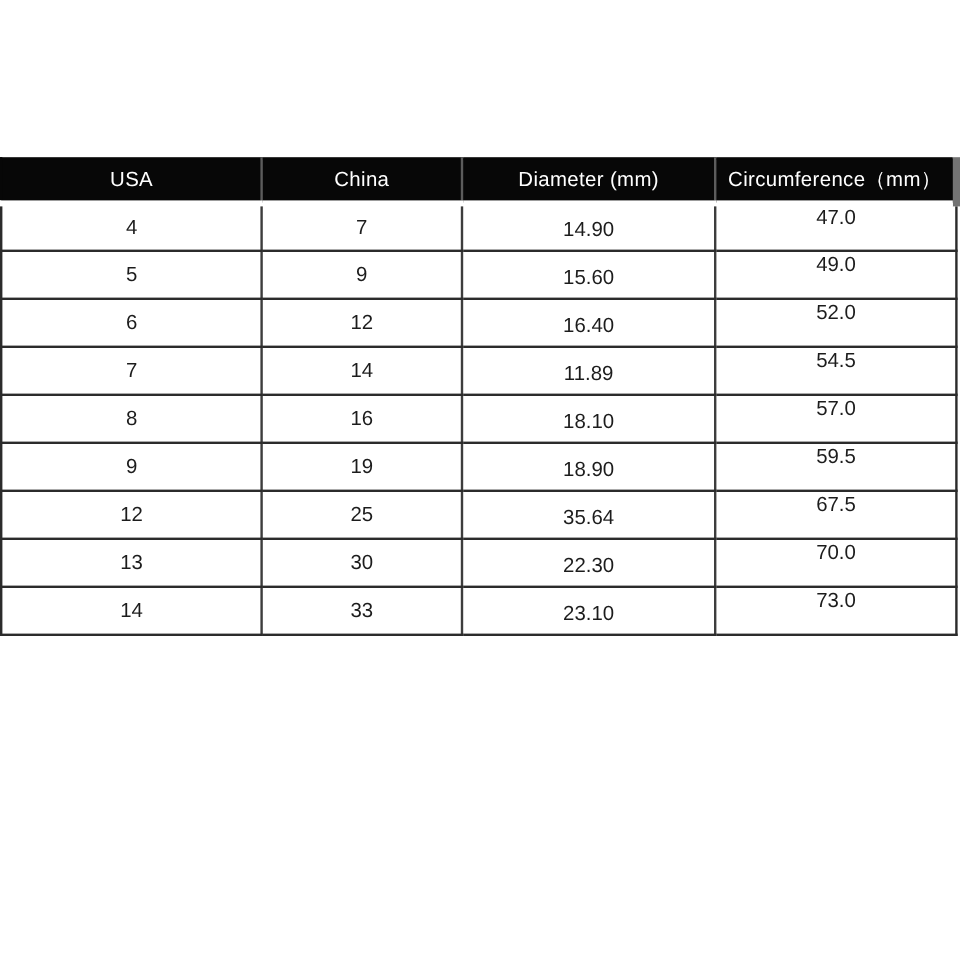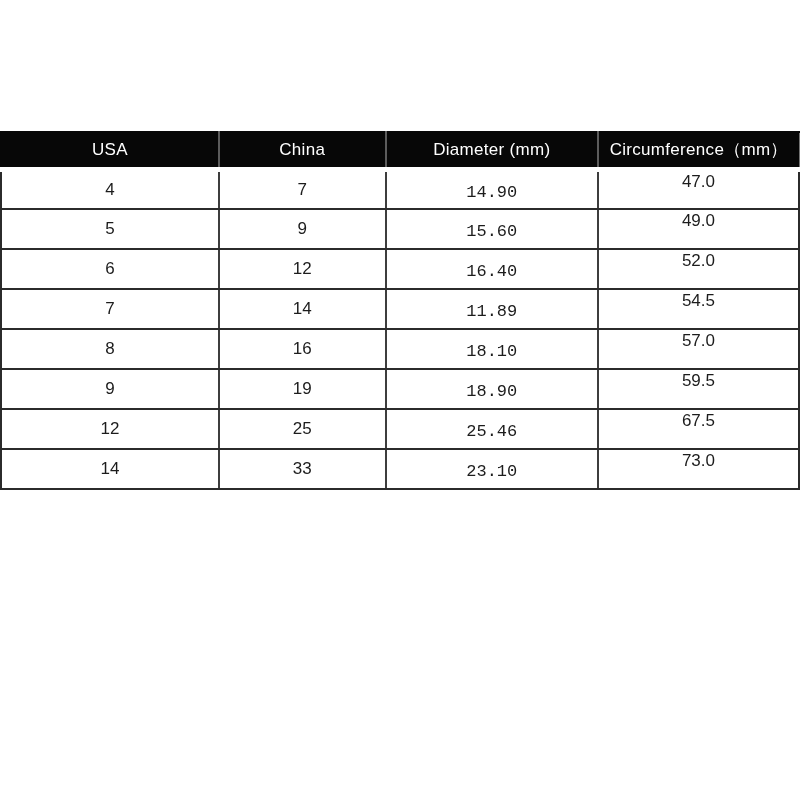--- a/index.html
+++ b/index.html
@@ -38,38 +38,38 @@
     letter-spacing: 0.3px;
     height: 37px;
     text-align: center;
     vertical-align: middle;
     border-left: 2px solid #5c5c5c;
     border-right: 2px solid #5c5c5c;
     border-top: 2px solid #070707;
     border-bottom: 5px solid #ffffff;
   }
   table.size-table thead th:first-child { border-left: 2px solid #070707; }
-  table.size-table thead th:last-child { border-right: 1px solid #737373; }
+  table.size-table thead th:last-child { border-right: 6px solid #737373; }
 
   table.size-table tbody td {
     height: 40px;
     text-align: center;
     vertical-align: middle;
     font-size: 17px;
     color: #1c1c1c;
     background: #ffffff;
     border-top: 2px solid #2b2b2b;
     border-bottom: 2px solid #2b2b2b;
     border-left: 2px solid #3d3d3d;
     border-right: 2px solid #3d3d3d;
   }
   table.size-table tbody td:first-child { border-left-color: #2b2b2b; }
   table.size-table tbody td:last-child { border-right-color: #2b2b2b; }
   
-  table.size-table tbody td.col-2 { padding-top: 5px; font-family: Liberation Mono, monospace; }
+  table.size-table tbody td.col-2 { padding-top: 5px; }
   table.size-table tbody td.col-3 { padding-bottom: 16px; }
 </style>
 </head>
 <body>
 
 <div class="page">
   <div class="size-table-wrap">
     <table class="size-table">
       <colgroup>
         <col class="c0">
@@ -118,22 +118,28 @@
           </tr>
           <tr>
             <td class="col-0">9</td>
             <td class="col-1">19</td>
             <td class="col-2">18.90</td>
             <td class="col-3">59.5</td>
           </tr>
           <tr>
             <td class="col-0">12</td>
             <td class="col-1">25</td>
-            <td class="col-2">25.46</td>
+            <td class="col-2">35.64</td>
             <td class="col-3">67.5</td>
+          </tr>
+          <tr>
+            <td class="col-0">13</td>
+            <td class="col-1">30</td>
+            <td class="col-2">22.30</td>
+            <td class="col-3">70.0</td>
           </tr>
           <tr>
             <td class="col-0">14</td>
             <td class="col-1">33</td>
             <td class="col-2">23.10</td>
             <td class="col-3">73.0</td>
           </tr>
         </tbody>
     </table>
   </div>

